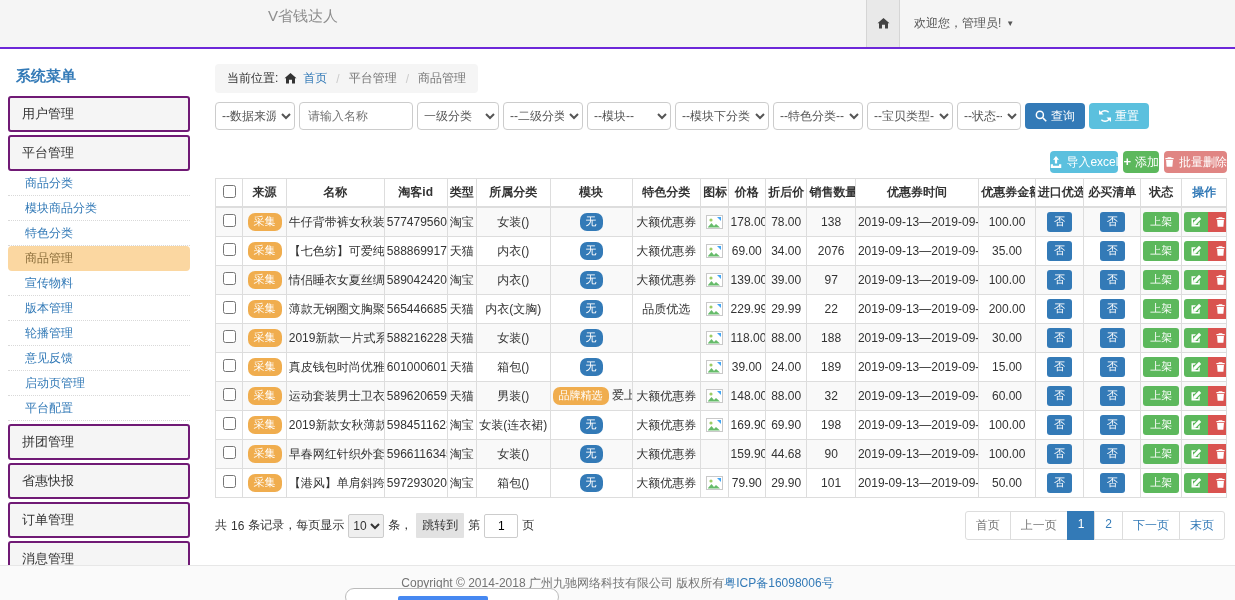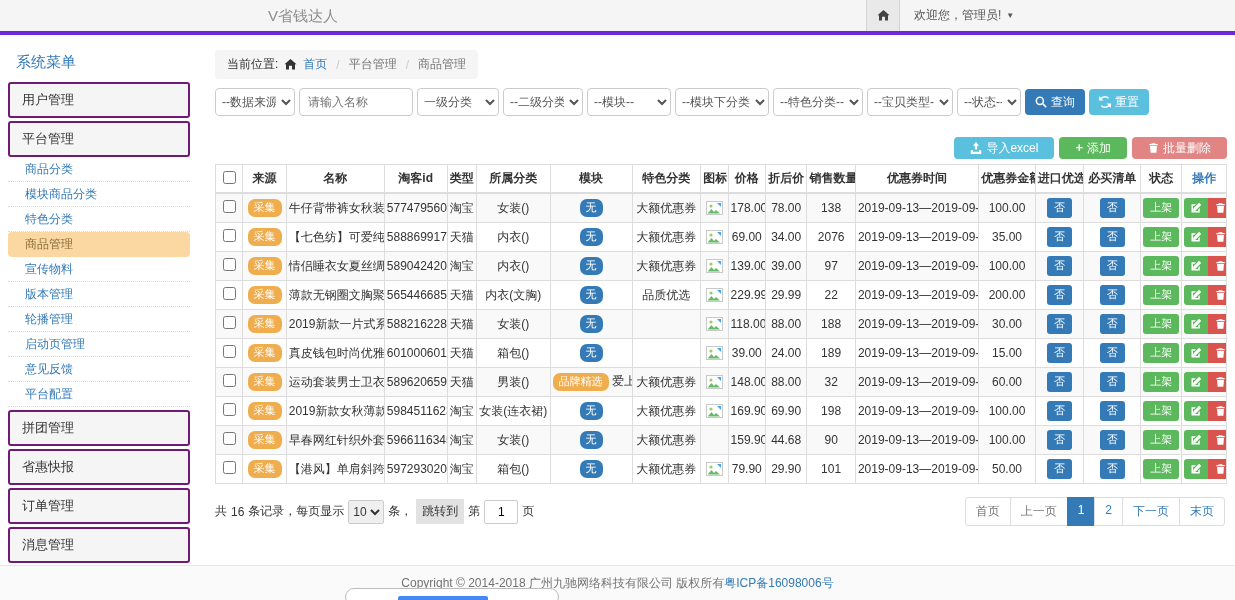--- a/index.html
+++ b/index.html
@@ -1,28 +1,28 @@
 <!DOCTYPE html>
 <html><head>
 <meta charset="utf-8">
 <style>
 *{box-sizing:border-box;margin:0;padding:0}
 html,body{width:1235px;height:600px;overflow:hidden}
 body{font-family:"Liberation Sans","DejaVu Sans",sans-serif;background:#fff;position:relative;font-size:12px;color:#333}
 
-.topbar{height:35px;background:#f5f5f5;border-bottom:4px solid #6d28d9;position:relative}
+.topbar{height:49px;background:#f5f5f5;border-bottom:2px solid #6d28d9;position:relative}
 .topbar-title{position:absolute;left:268px;top:7px;font-size:15px;color:#8e8e8e}
 .topbar-right{position:absolute;left:866px;top:0;height:100%;display:flex;align-items:center}
 .home-box{width:34px;height:100%;background:#e9e9e9;border-left:1px solid #d5d5d5;border-right:1px solid #d5d5d5;display:flex;align-items:center;justify-content:center;color:#444;cursor:pointer}
 .welcome{margin-left:14px;color:#555}
 .caret-down{font-size:8px;color:#555;margin-left:5px;cursor:pointer}
 
 .layout{display:flex;align-items:flex-start}
 .sidebar{width:182px;margin-left:8px;padding-top:12px;flex:none}
-.sidebar-title{color:#337ab7;font-size:15px;font-weight:normal;padding:6px 10px 10px 8px}
+.sidebar-title{color:#337ab7;font-size:15px;font-weight:bold;padding:6px 10px 10px 8px}
 .menu-group{background:#f5f5f5;border:2px solid #701a75;border-radius:3px;padding:7px 12px;font-size:13px;color:#333;margin-top:3px;cursor:pointer}
 .menu-group.first{margin-top:0}
 .menu-sub{color:#337ab7;font-size:12px;height:25px;padding:5px 12px 5px 17px;border-bottom:1px dotted #d9d9d9;cursor:pointer;line-height:14px}
 .menu-sub.active{background:#fbd7a1;border-radius:4px;color:#8a6d3b;border-bottom-color:transparent}
 .main{flex:1;margin-left:25px;margin-right:8px;padding-top:15px}
 
 .breadcrumb{display:inline-flex;align-items:center;gap:6px;background:#f5f5f5;border-radius:4px;padding:6px 12px;color:#333}
 .breadcrumb .sep{color:#ccc;padding:0 3px}
 .breadcrumb .bc-link{color:#337ab7;cursor:pointer}
 .breadcrumb .bc-muted{color:#777}
@@ -30,21 +30,21 @@
 .filter-row{display:flex;align-items:center;gap:4px;margin-top:9px}
 .filter-row select{height:28px;border:1px solid #ccc;border-radius:4px;color:#555;font-size:12px;background:#fff;padding:0 2px;font-family:inherit}
 .filter-row input{height:28px;border:1px solid #ccc;border-radius:4px;padding:0 8px;width:114px;font-size:12px;color:#555;font-family:inherit}
 .slot{display:contents}
 .btn{border:none;border-radius:4px;color:#fff;font-size:12px;display:inline-flex;align-items:center;gap:4px;padding:6px 10px;cursor:pointer;font-family:inherit;line-height:14px}
 .btn-primary{background:#337ab7}
 .btn-info{background:#5bc0de}
 .btn-success{background:#5cb85c}
 .btn-danger-light{background:#e08583}
 .toolbar-row{display:flex;justify-content:flex-end;gap:5px;margin-top:21px}
-.toolbar-row .btn{padding:4px 16px}
+.toolbar-row .btn{padding:4px 0}
 .plus{font-weight:bold;font-size:13px}
 
 table.grid{width:100%;border-collapse:collapse;margin-top:5px;table-layout:fixed}
 .grid th,.grid td{border:1px solid #ddd;text-align:center;padding:4px 2px;font-size:12px;overflow:hidden;white-space:nowrap}
 .grid th{font-weight:bold;color:#333;border-bottom-width:2px;padding:5px 2px;background:#fff}
 .grid tbody tr:nth-child(odd){background:#f9f9f9}
 .grid th.op-head{color:#337ab7}
 .badge{display:inline-block;color:#fff;border-radius:7px;padding:2px 6px;font-size:11px;line-height:1.2}
 .badge-orange{background:#f0ad4e}
 .badge-blue{background:#337ab7}
@@ -101,22 +101,22 @@
     <nav class="menu">
         <div class="menu-group first">用户管理</div>
         <div class="menu-group">平台管理</div>
         <div class="menu-sub">商品分类</div>
         <div class="menu-sub">模块商品分类</div>
         <div class="menu-sub">特色分类</div>
         <div class="menu-sub active">商品管理</div>
         <div class="menu-sub">宣传物料</div>
         <div class="menu-sub">版本管理</div>
         <div class="menu-sub">轮播管理</div>
+        <div class="menu-sub">意见反馈</div>
         <div class="menu-sub">启动页管理</div>
-        <div class="menu-sub">意见反馈</div>
         <div class="menu-sub">平台配置</div>
         <div class="menu-group">拼团管理</div>
         <div class="menu-group">省惠快报</div>
         <div class="menu-group">订单管理</div>
         <div class="menu-group">消息管理</div>
         <div class="menu-group">兑换管理</div>
         <div class="menu-group">结算管理</div>
       </nav>
   </aside>
 

